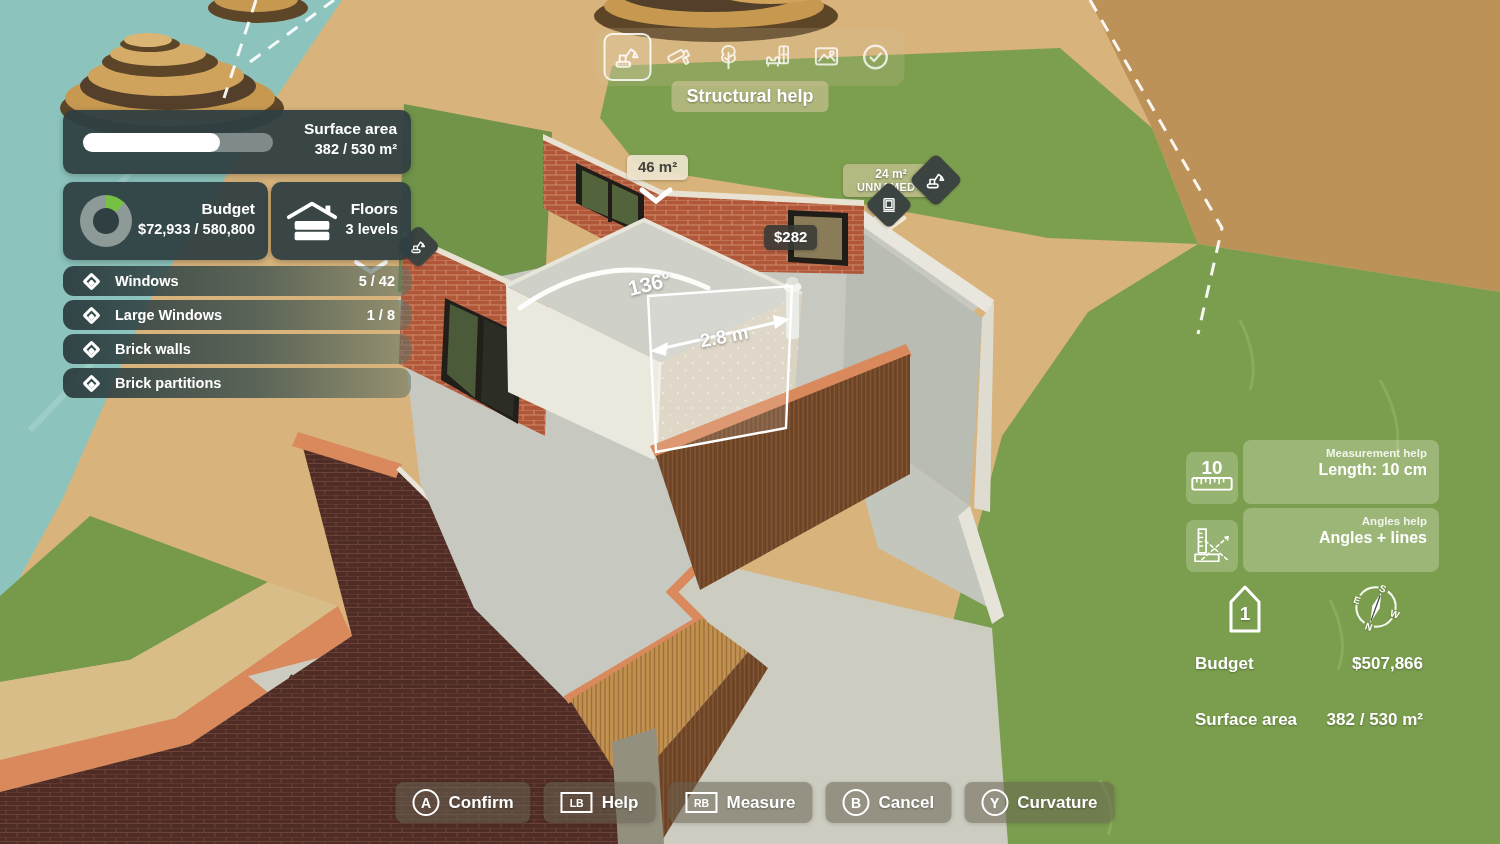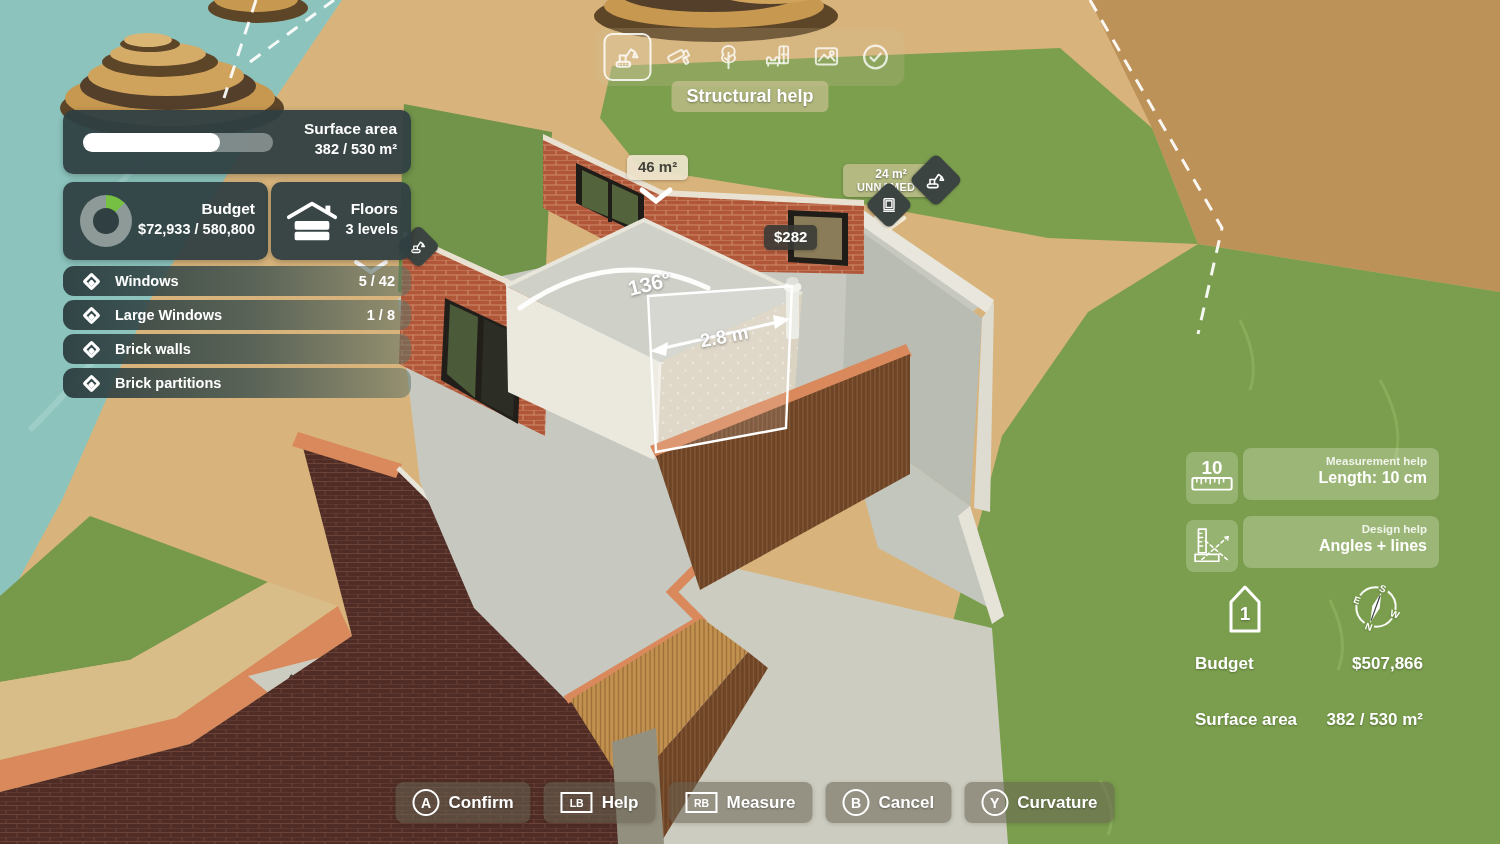--- a/index.html
+++ b/index.html
@@ -70,21 +70,21 @@
   .obj-diamond{width:13px;height:13px;margin-left:22px;border:3px solid #fff;border-radius:2px;
                transform:rotate(45deg);position:relative;flex:0 0 auto;}
   .obj-diamond::after{content:"";position:absolute;left:2px;top:2px;width:5px;height:5px;background:#fff;border-radius:1px;}
   .obj-label{margin-left:17px;font-size:14.5px;}
   .obj-count{margin-left:auto;margin-right:16px;font-size:14.5px;}
 
   
   .help{position:absolute;}
   .help .tile{position:absolute;left:0;top:12px;width:52px;height:52px;border-radius:8px;
               background:rgba(235,240,218,.26);display:flex;align-items:center;justify-content:center;}
-  .help .body{position:absolute;left:57px;top:8px;width:196px;height:52px;border-radius:8px;
+  .help .body{position:absolute;left:57px;top:0;width:196px;height:64px;border-radius:8px;
               background:rgba(235,240,218,.30);text-align:right;padding:7px 12px 0 0;}
   .help .cat{font-size:11.5px;color:rgba(255,255,255,.85);}
   .help .val{font-size:16px;margin-top:2px;}
   .help1{left:1186px;top:440px;}
   .help2{left:1186px;top:508px;}
 
   
   .info{position:absolute;left:1195px;top:578px;width:228px;text-shadow:0 1px 2px rgba(0,0,0,.3);}
   .floor-icon{position:absolute;left:28px;top:2px;}
   .compass{position:absolute;left:152px;top:0;}
@@ -389,21 +389,21 @@
       <svg width="44" height="44" viewBox="0 0 52 52" stroke="#fff" fill="none" stroke-linecap="round" stroke-linejoin="round">
         <rect x="10" y="6" width="9" height="28" stroke-width="2"></rect>
         <path d="M10 11h4M10 16h5M10 21h4M10 26h5" stroke-width="1.6"></path>
         <rect x="6" y="36" width="28" height="8" stroke-width="2"></rect>
         <path d="M14 42 L45 15" stroke-width="1.8" stroke-dasharray="4 3.5"></path>
         <path d="M44 42 L16 18" stroke-width="1.8" stroke-dasharray="4 3.5"></path>
         <path d="M45 15l-4 .5M45 15l-.5 4" stroke-width="1.6"></path>
       </svg>
     </div>
     <div class="body">
-      <div class="cat">Design help</div>
+      <div class="cat">Angles help</div>
       <div class="val">Angles + lines</div>
     </div>
   </div>
 
   <div class="info">
     <div class="floor-icon">
       <svg width="44" height="56" viewBox="0 0 44 56">
         <path d="M8 51 V22 L22 7 L36 22 V51 Z" stroke="#fff" stroke-width="3" fill="none" stroke-linejoin="round"></path>
         <text x="22" y="40" font-size="19" font-weight="bold" fill="#fff" text-anchor="middle" font-family="Liberation Sans, sans-serif">1</text>
       </svg>

